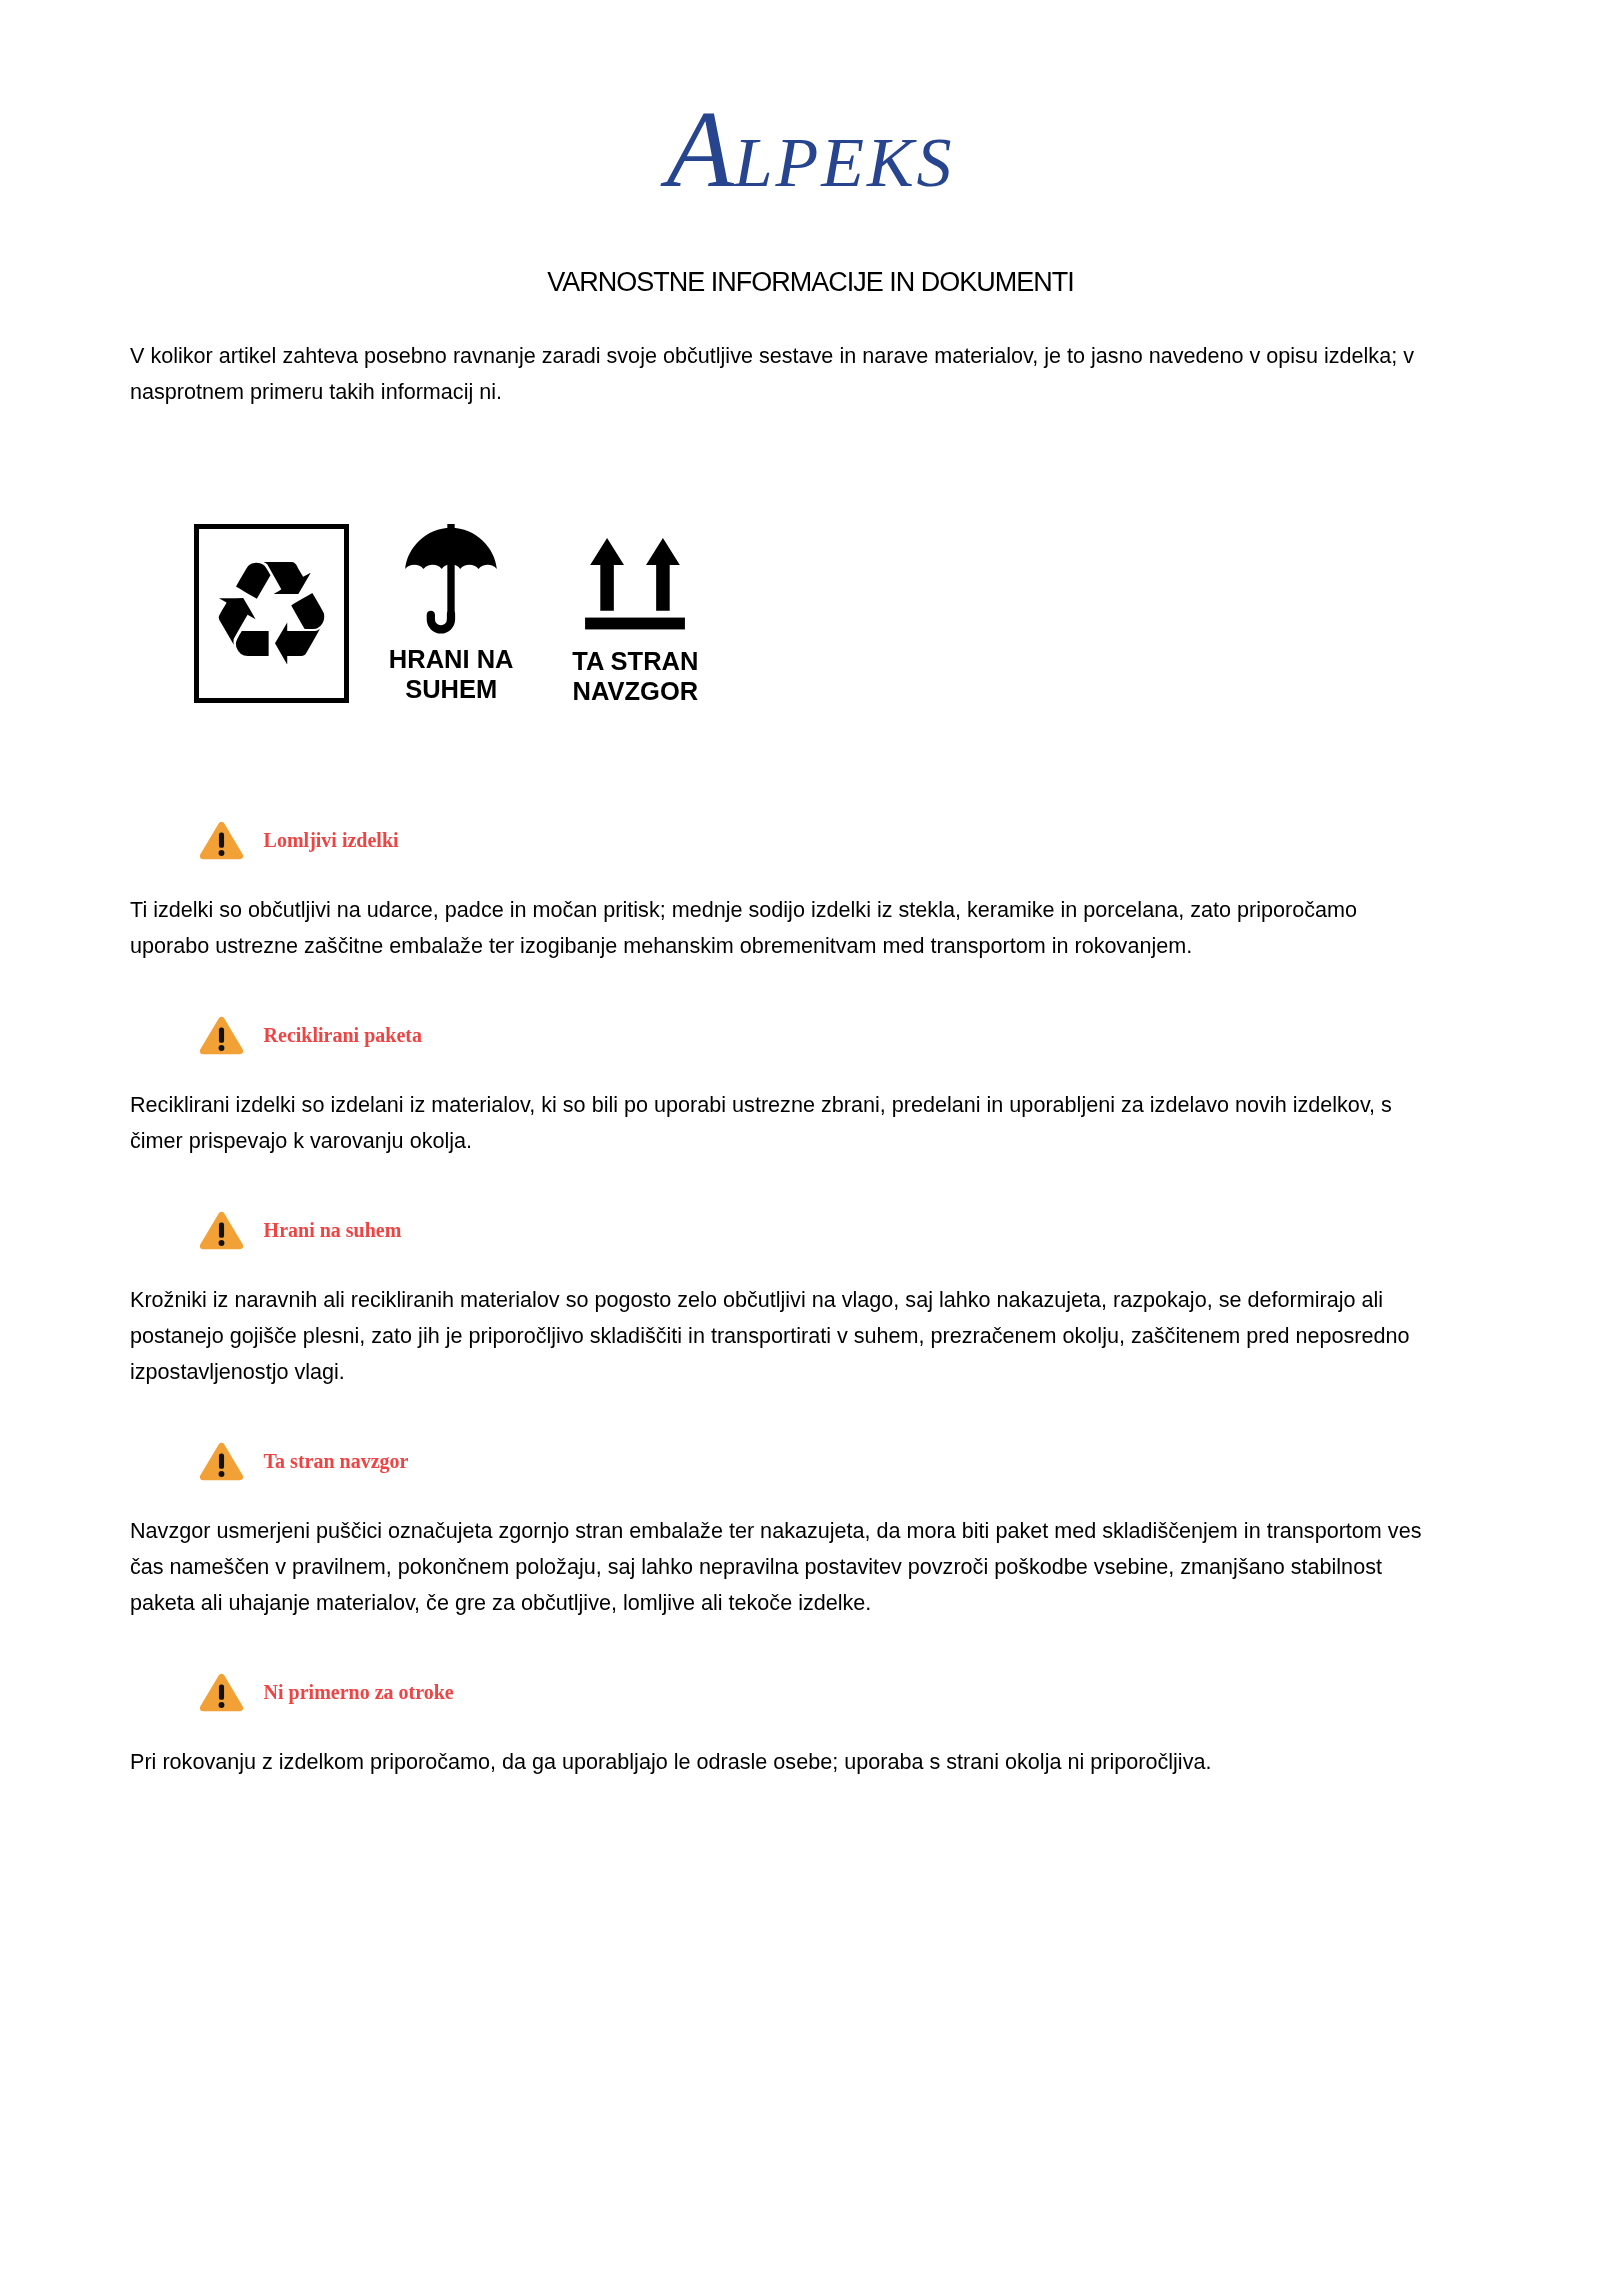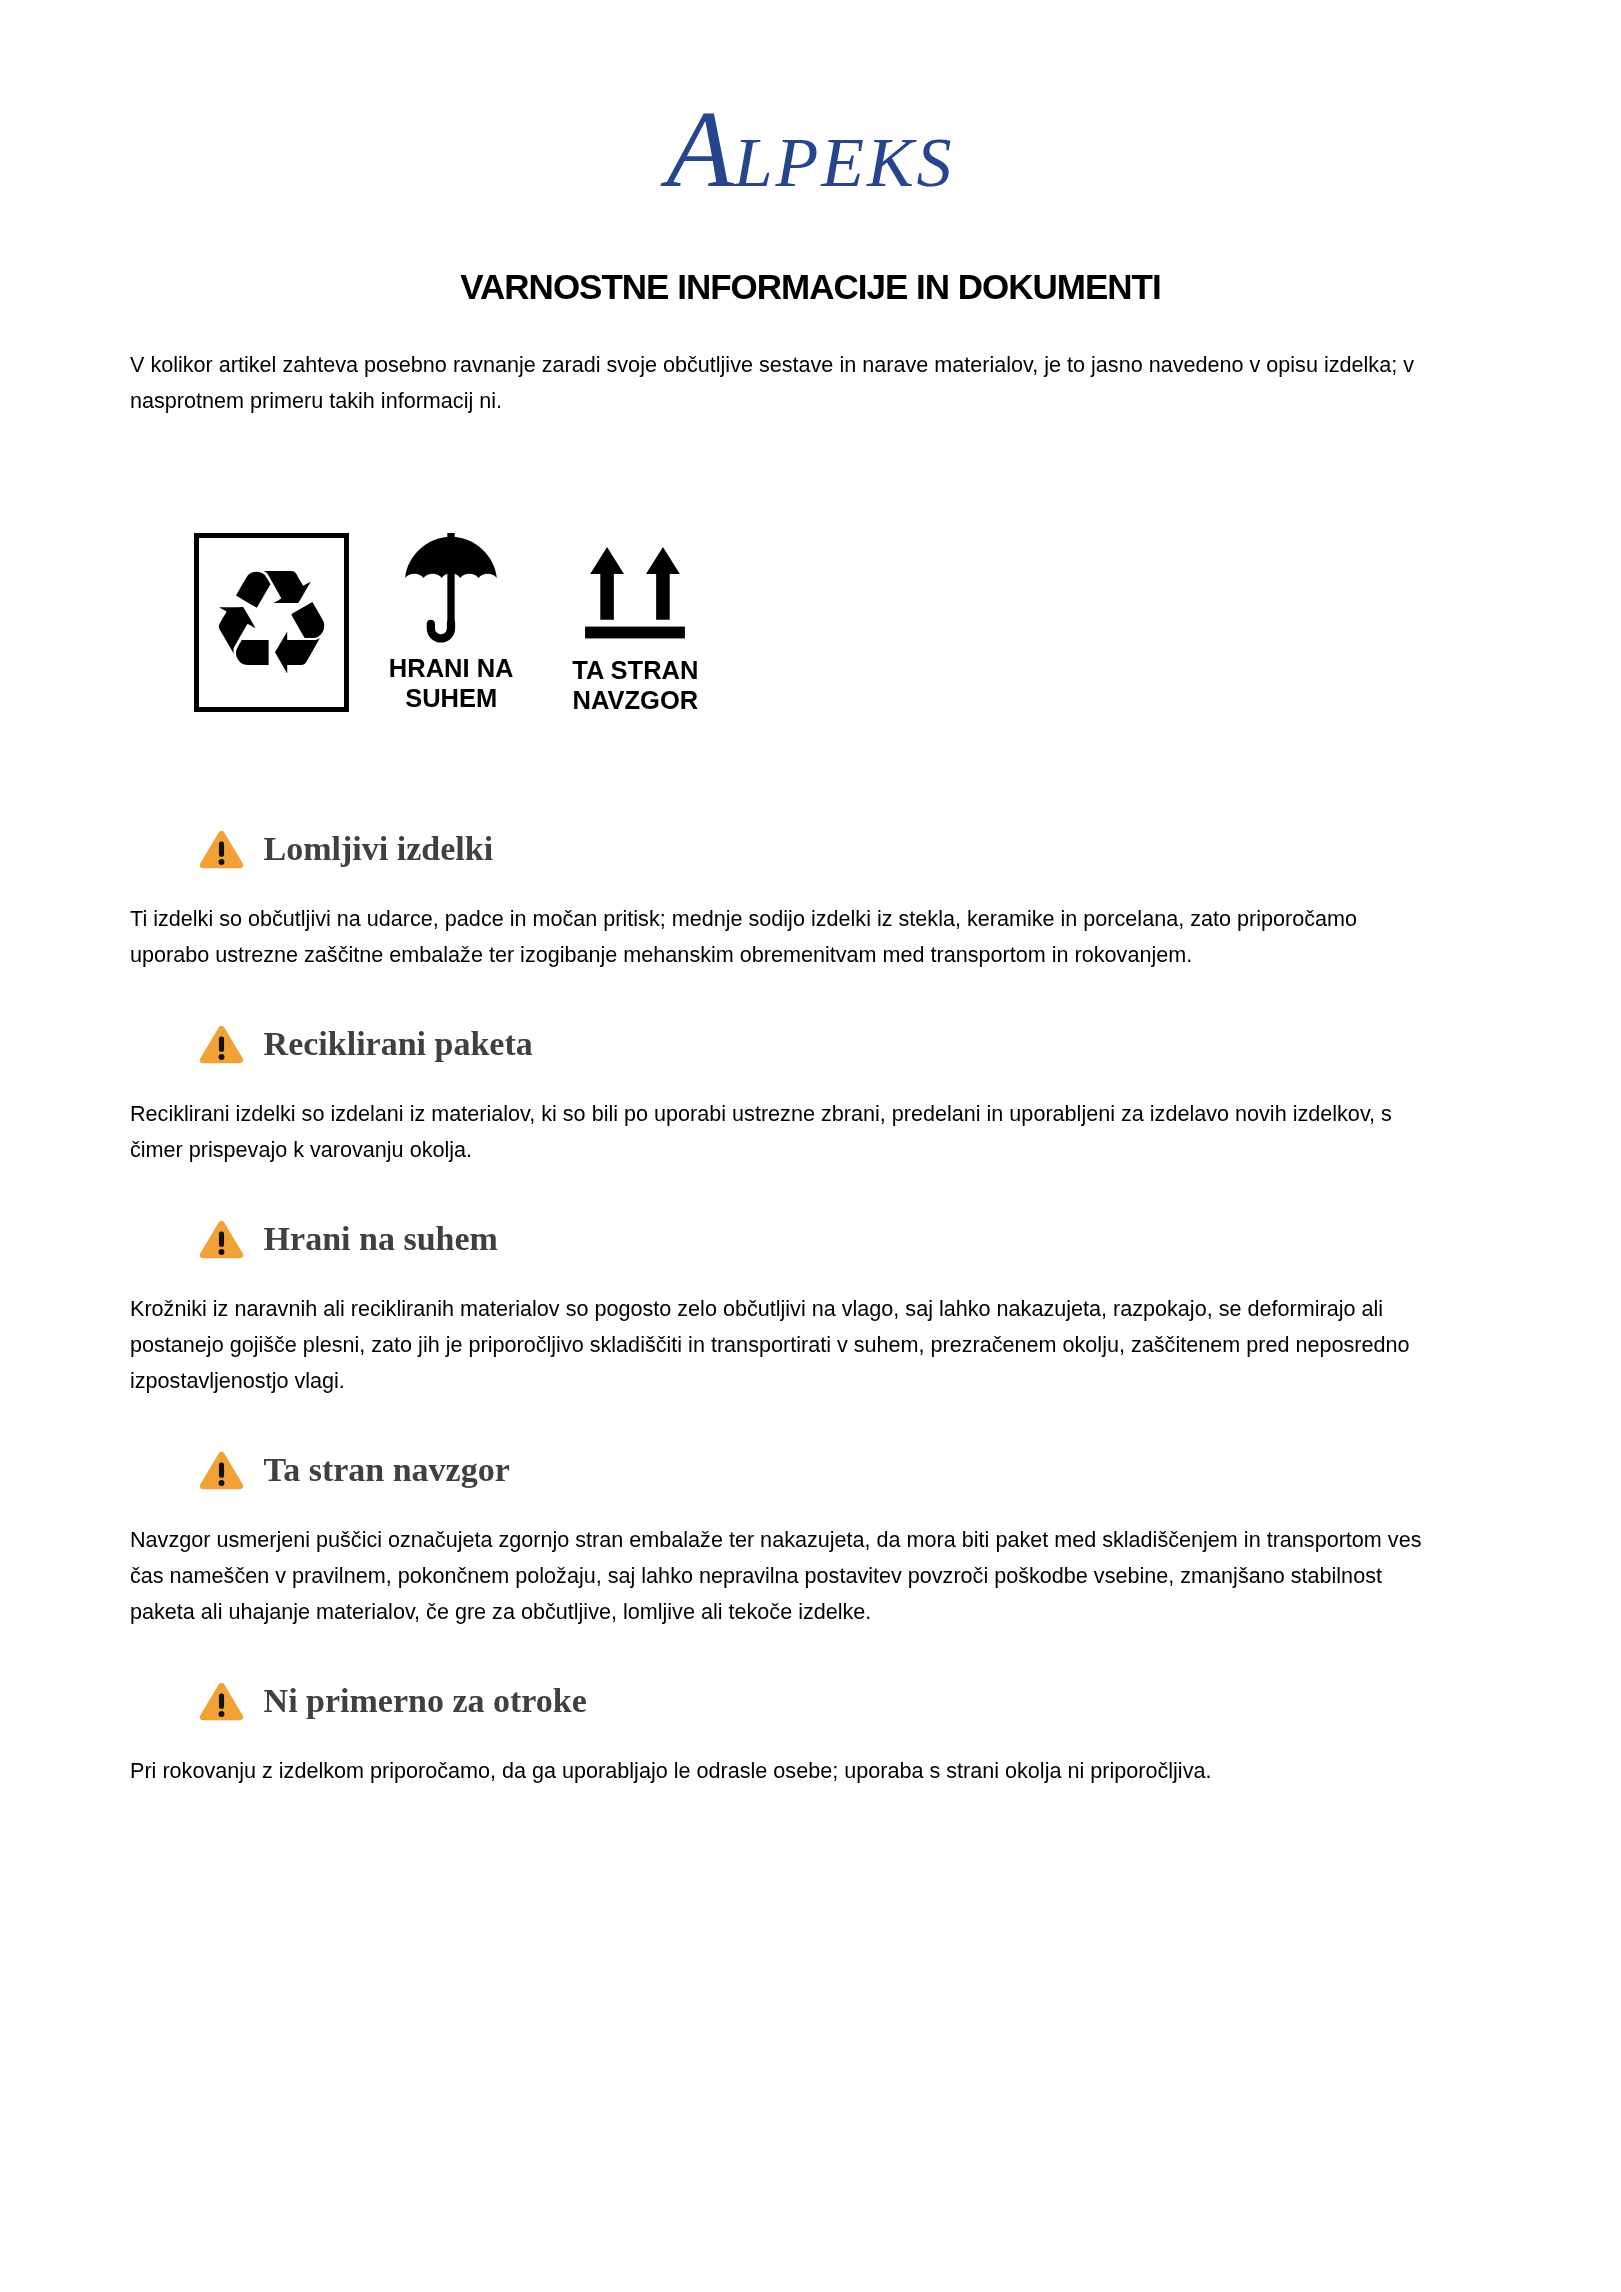--- a/index.html
+++ b/index.html
@@ -22,22 +22,22 @@
     line-height: 1;
     white-space: nowrap;
   }
   .logo-first { font-size: 110px; }
   .logo-rest  { font-size: 70px; letter-spacing: 2.9px; margin-top: 32px; }
 
   
   .doc-title {
     margin-top: 63px;
     text-align: center;
-    font-weight: bold;
-    font-size: 35px;
+    font-weight: normal;
+    font-size: 27px;
     letter-spacing: -1px;
   }
 
   
   .content {
     margin-left: 130px;
     width: 1294px;
   }
   .intro {
     margin-top: 40px;
@@ -89,22 +89,22 @@
   .heading-row {
     display: flex;
     align-items: center;
     gap: 19.6px;
     padding-left: 69px;
   }
   .heading-row h2 {
     margin: 0;
     font-family: "Liberation Serif", serif;
     font-weight: bold;
-    font-size: 34px;
-    color: #404040;
+    font-size: 20px;
+    color: #ef4444;
   }
   .warn-icon { width: 45px; height: 41px; flex: 0 0 auto; }
   .section p {
     margin: 31px 0 0 0;
     font-size: 21.6px;
     line-height: 36px;
   }
 </style>
 </head>
 <body>

